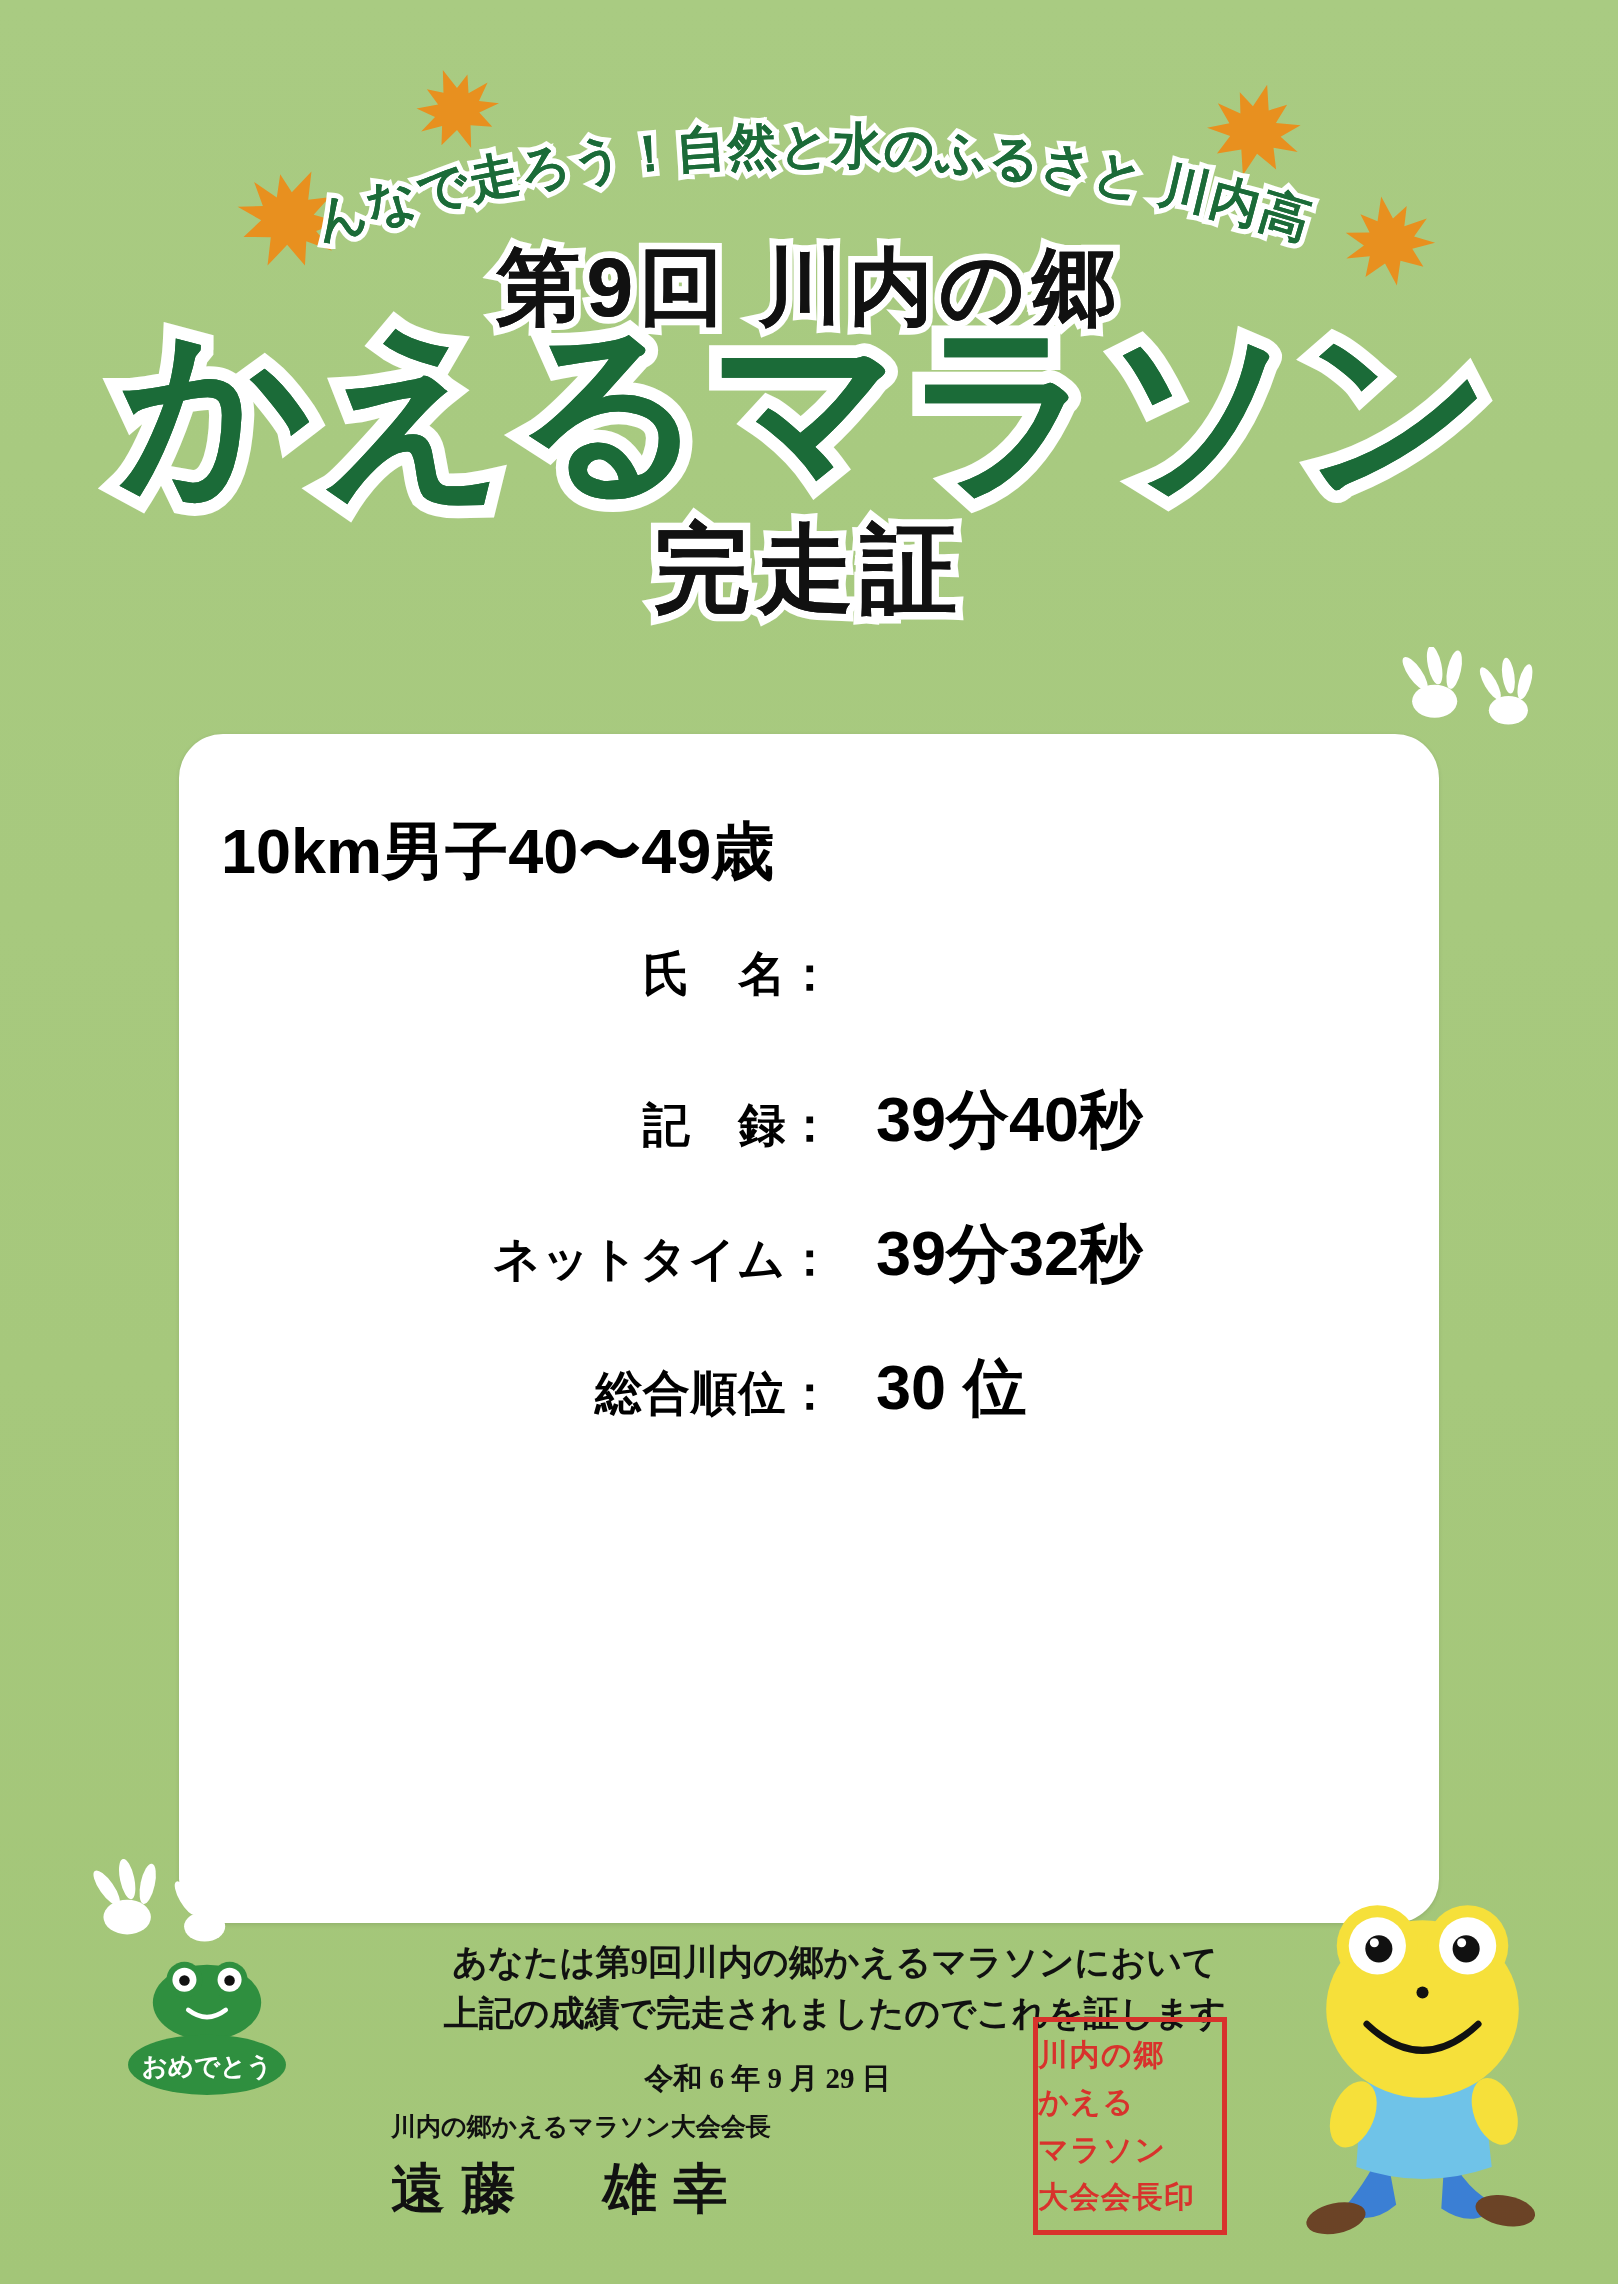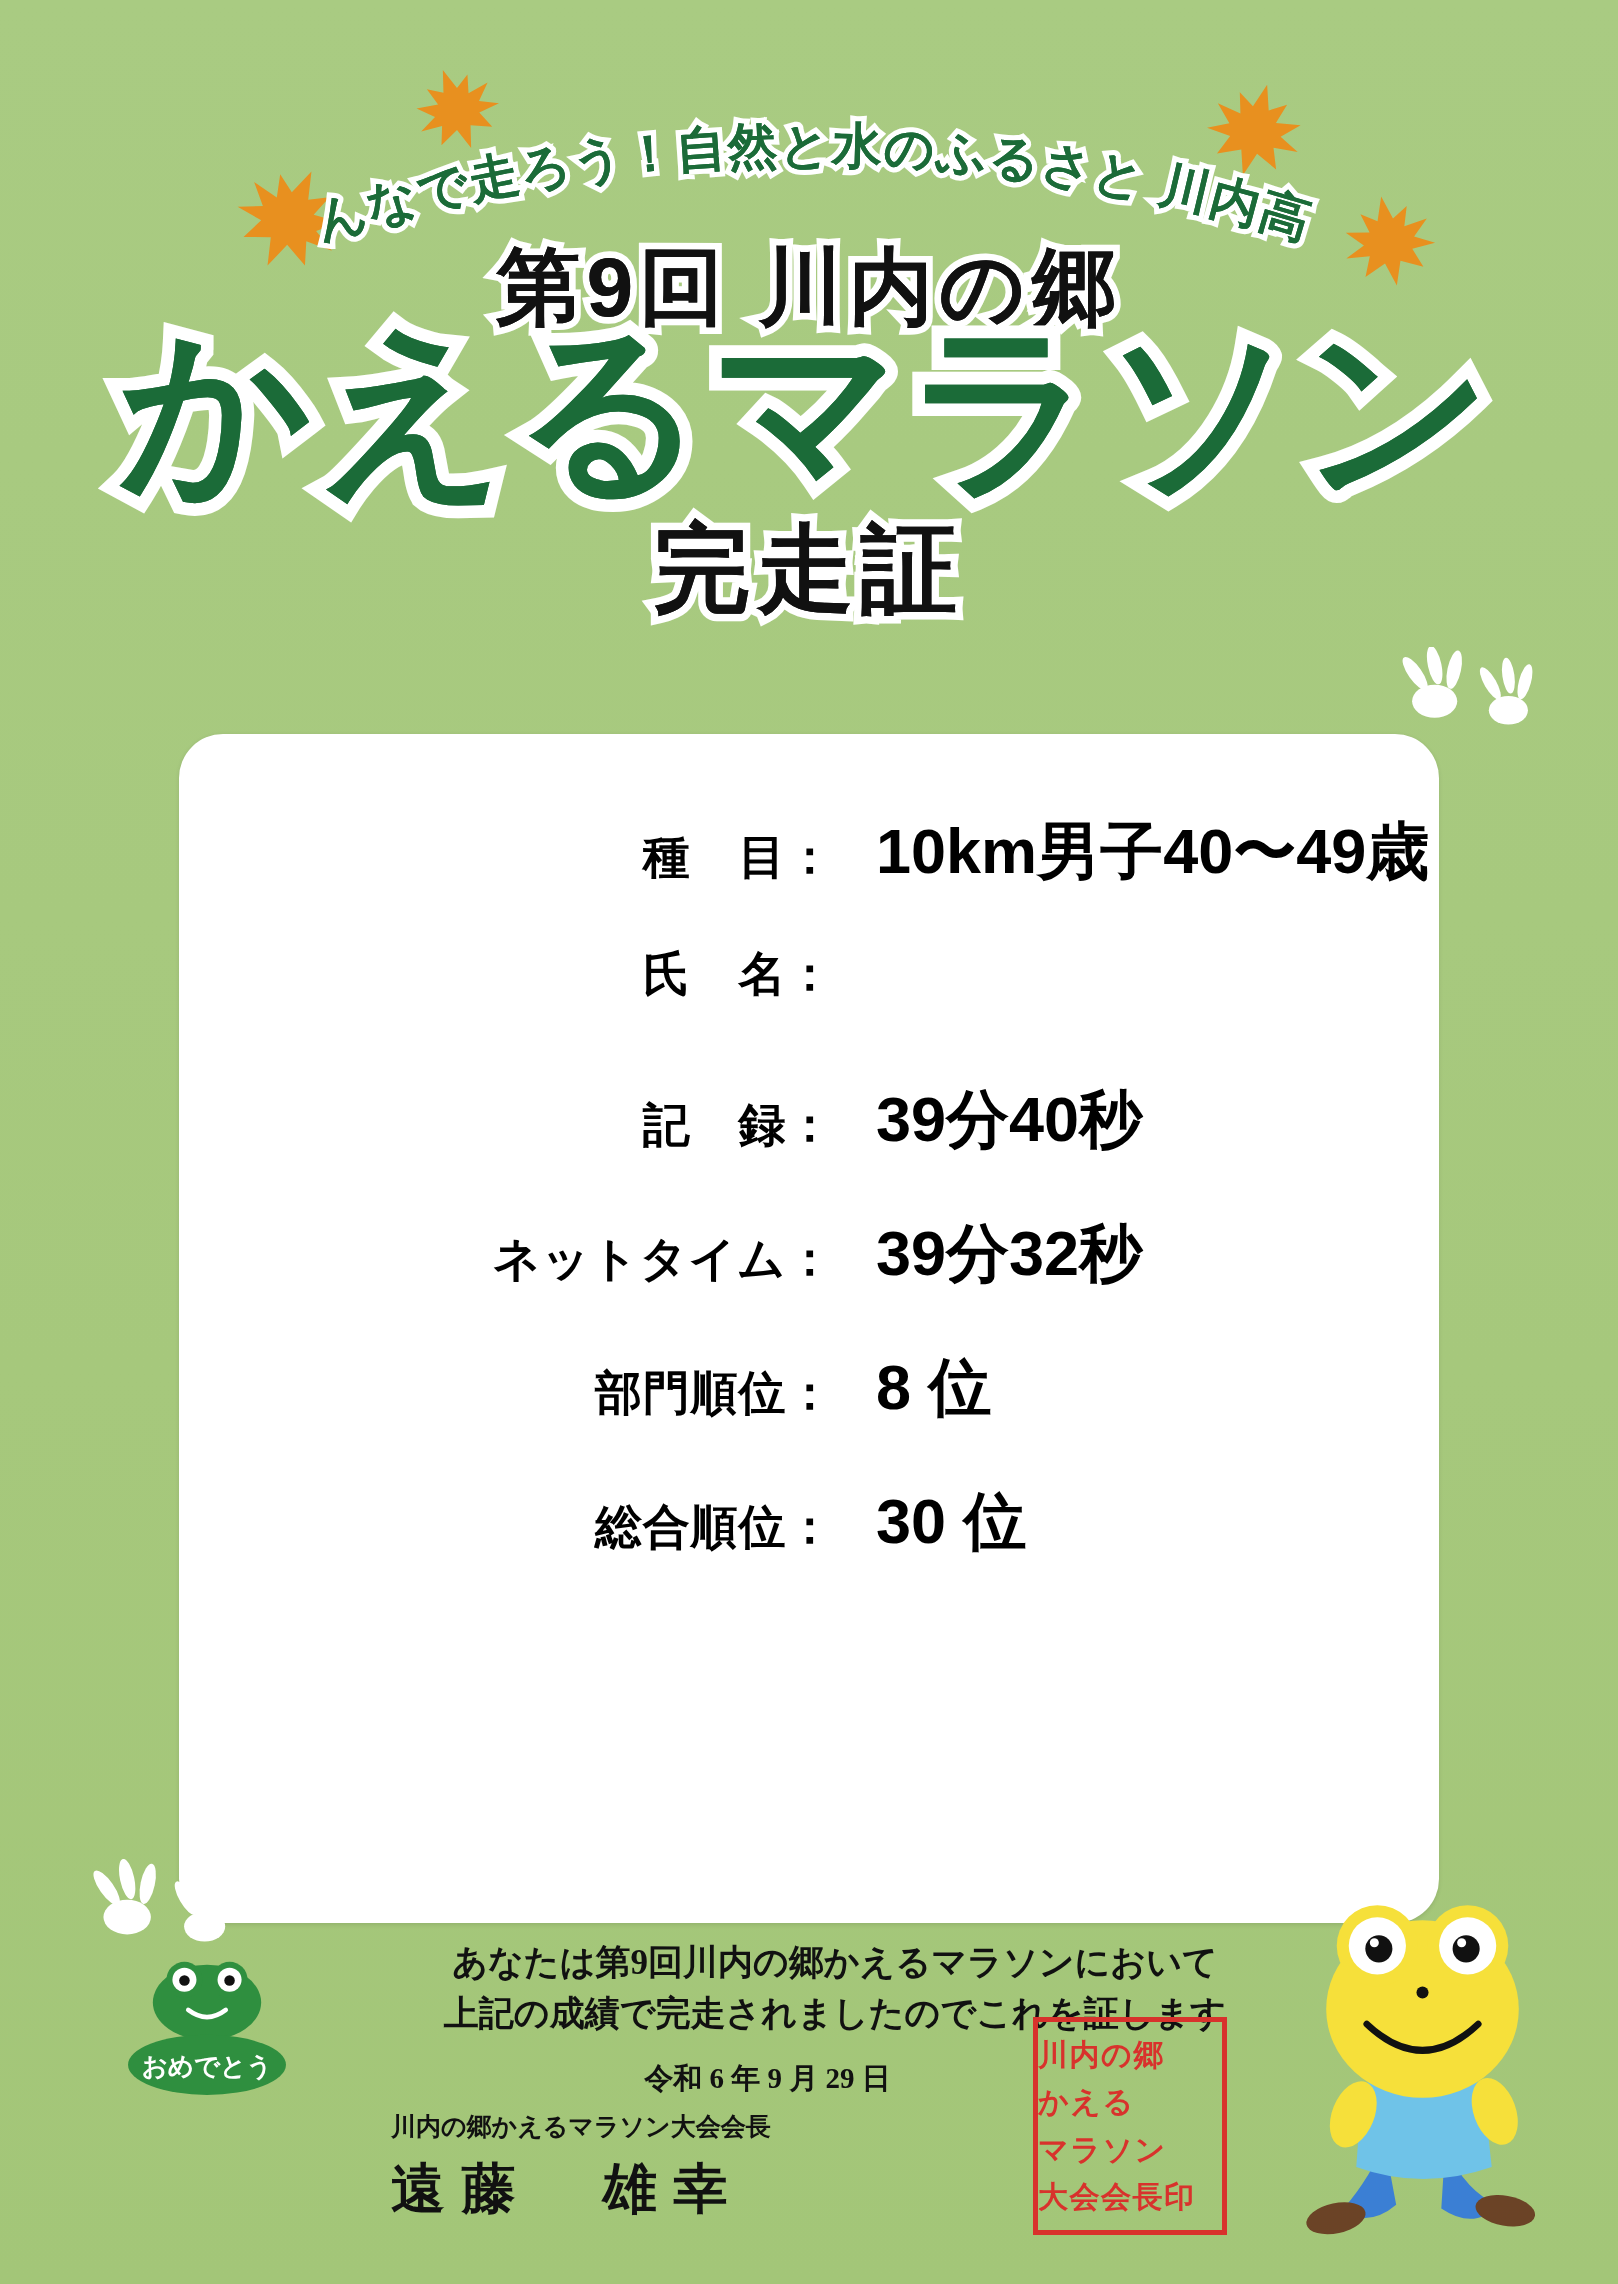--- a/index.html
+++ b/index.html
@@ -236,42 +236,37 @@
         <ellipse cx="186" cy="46" rx="8" ry="24" transform="rotate(15 186 46)"></ellipse>
         <ellipse cx="164" cy="84" rx="26" ry="19"></ellipse>
       </g>
     </svg>
   </span>
 
   <div class="card">
     <div class="rows">
 
       <div class="row">
-        <div class="label">種　目：</div>
         <div class="value">10km男子40〜49歳</div>
       </div>
 
       <div class="row">
         <div class="label">氏　名：</div>
       </div>
 
       <div class="row">
         <div class="label">記　録：</div>
         <div class="value">39分40秒</div>
       </div>
 
       <div class="row">
         <div class="label">ネットタイム：</div>
         <div class="value">39分32秒</div>
       </div>
 
-      <div class="row">
-        <div class="label">部門順位：</div>
-        <div class="value">8 位</div>
-      </div>
 
       <div class="row">
         <div class="label">総合順位：</div>
         <div class="value">30 位</div>
       </div>
 
     </div>
   </div>
 
   <span class="footprint" style="left:75px; top:1859px;">

